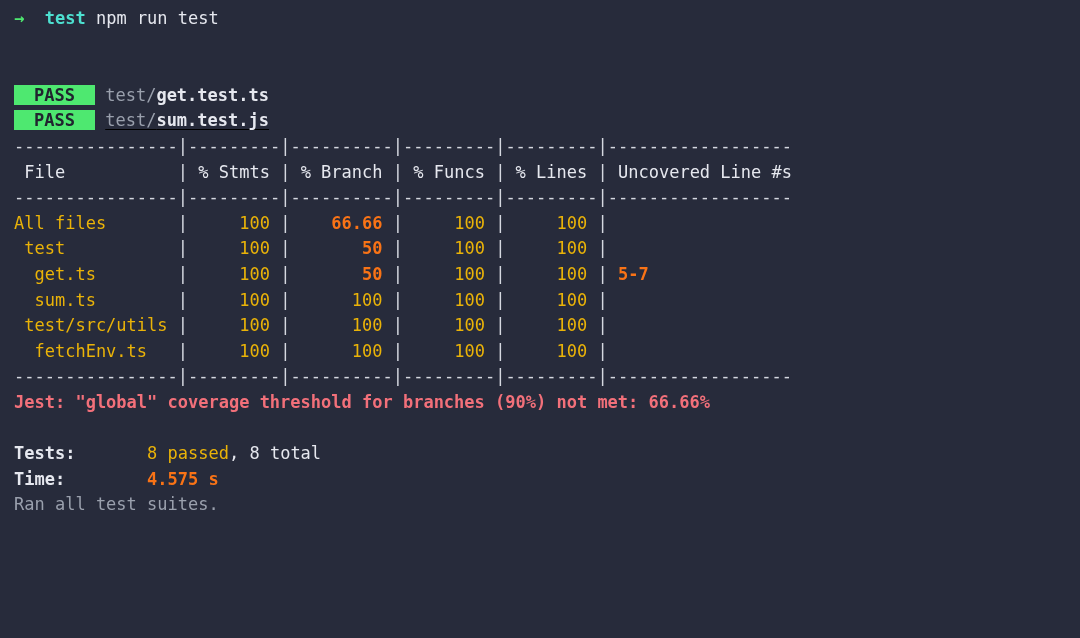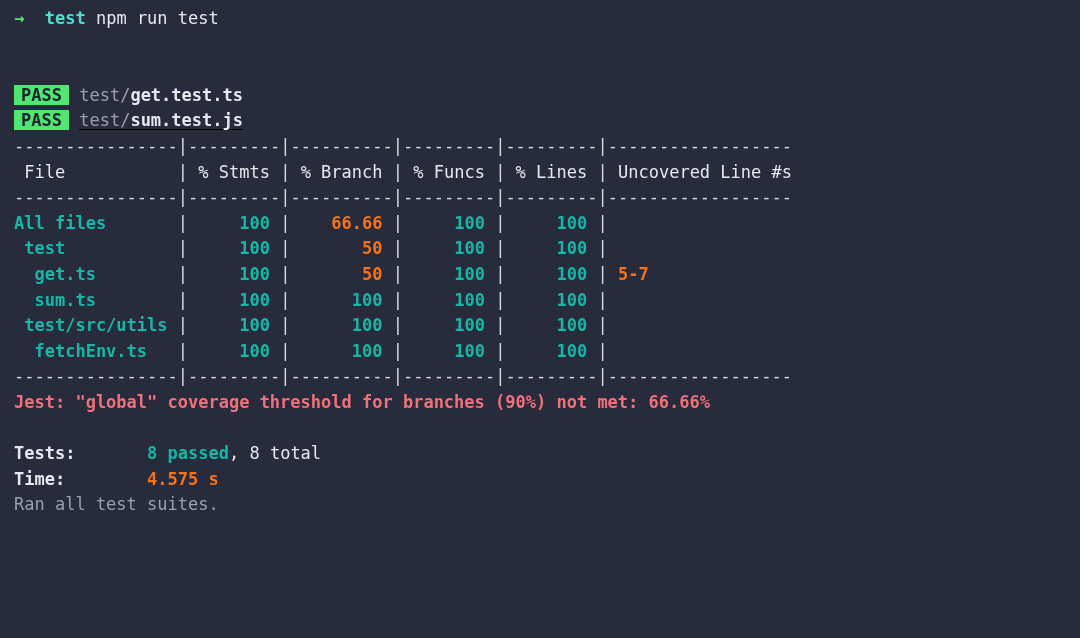--- a/index.html
+++ b/index.html
@@ -11,36 +11,36 @@
     line-height:25.6px;
     overflow:hidden;
   }
   .term{padding:6px 0 0 14px;}
   .line{white-space:pre;height:25.6px;}
   .blank{height:25.6px;}
 
   
   .c-white   {color:#e6e8ef;}
   .c-dim     {color:#9aa0ad;}
-  .c-greenb  {color:#14b8a6;font-weight:bold;text-align:right;}
+  .c-greenb  {color:#eab308;font-weight:normal;text-align:right;}
   .c-cyan    {color:#4de0d0;font-weight:bold;}
   .c-yellow  {color:#f97316;font-weight:bold;}
   .c-red     {color:#f2707a;font-weight:bold;}
   .c-bold    {color:#e6e8ef;font-weight:bold;}
   .c-arrow   {color:#4ee870;font-weight:bold;}
   .c-border  {color:#d5d8e0;}
   .c-pipe    {color:#d5d8e0;}
 
   .underline{text-decoration:underline;text-underline-offset:3px;}
 
   .pass-badge{
     background:#4ee870;
     color:#21242f;
     font-weight:bold;
-    padding:0 7px;
+    padding:0 20px;
   }
 </style>
 </head>
 <body>
 
 <div class="term">
 
   <div class="line"><span class="c-arrow">→</span><span class="c-white">  </span><span class="c-cyan">test</span><span class="c-white"> </span><span class="c-white">npm run test</span></div>
 
   <div class="blank"></div>

